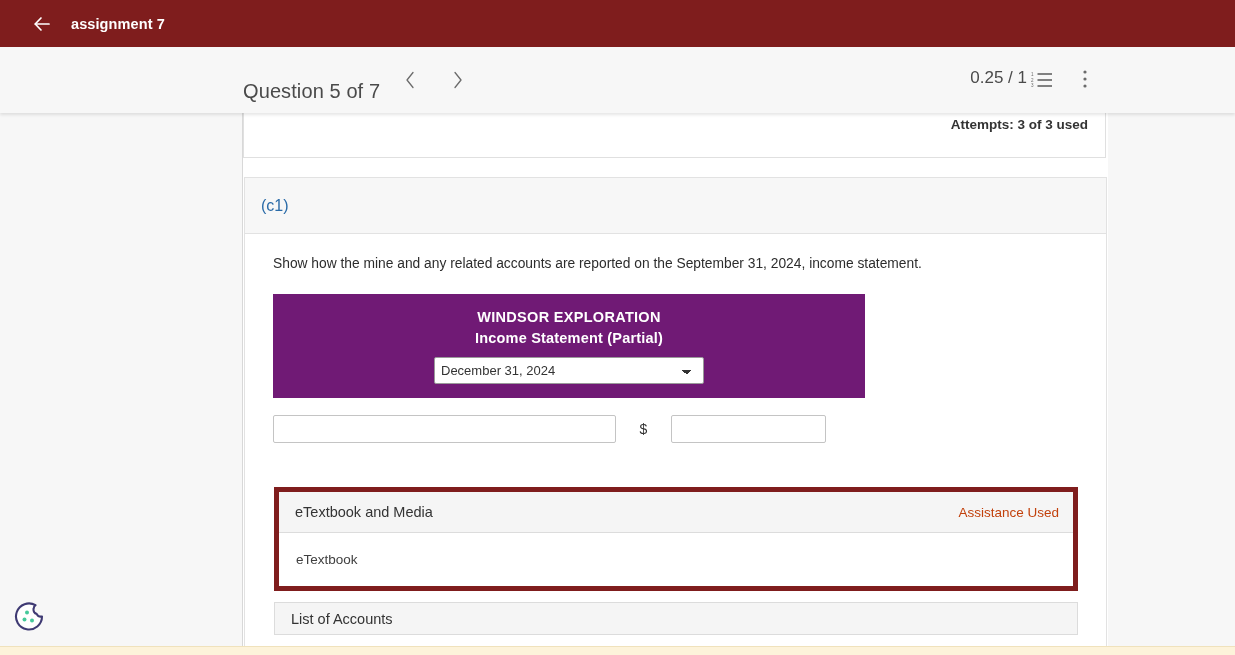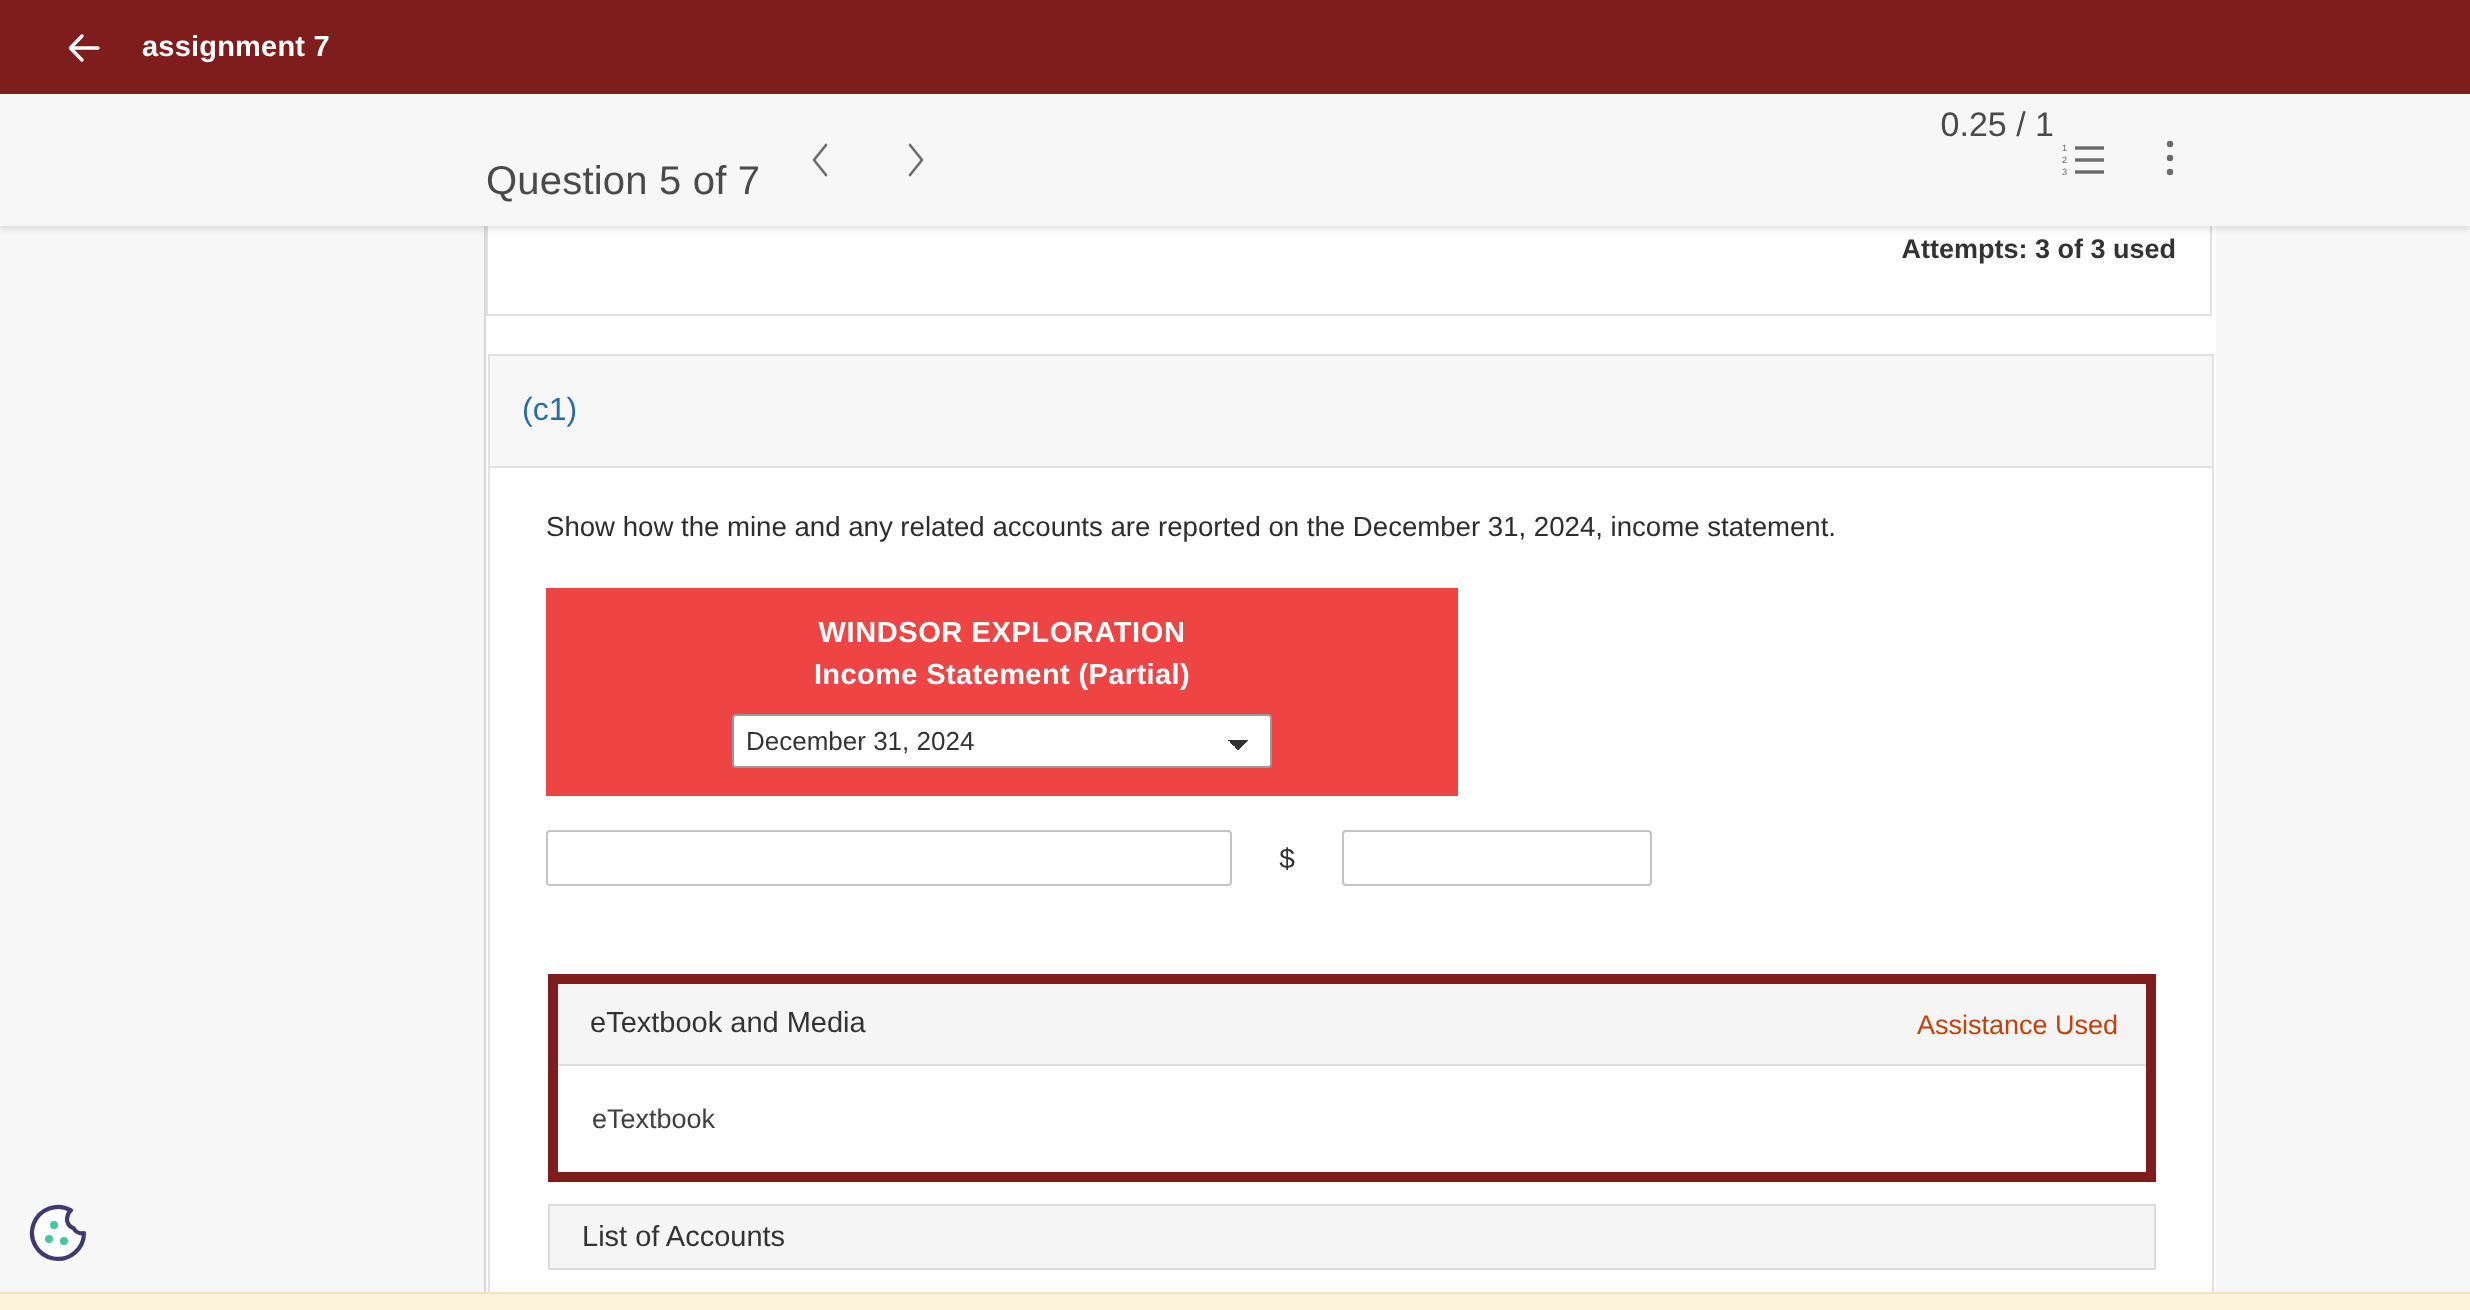--- a/index.html
+++ b/index.html
@@ -82,21 +82,21 @@
     display: flex;
     align-items: center;
     justify-content: center;
     cursor: pointer;
     color: #6b6b6b;
   }
   .nav-prev { left: 397px; }
   .nav-next { left: 444px; }
   .score-display {
     position: absolute;
-    right: 208px; top: 6px;
+    right: 208px; top: 21px;
     font-size: 17px;
     color: #4a4a4a;
   }
   .tool-icon {
     position: absolute;
     top: 22px;
     display: flex;
     align-items: center;
     justify-content: center;
     cursor: pointer;
@@ -176,22 +176,22 @@
   }
   .question-text {
     font-size: 13.8px;
     color: #2d2d2d;
     line-height: 1.4;
     margin-bottom: 21px;
   }
 
   
   .statement {
-    width: 456px;
-    background: #ef4444;
+    width: 592px;
+    background: #701a75;
     padding: 13px 0 14px 0;
     box-sizing: border-box;
     text-align: center;
   }
   .statement-company {
     color: #ffffff;
     font-size: 14.5px;
     font-weight: bold;
     letter-spacing: 0.3px;
     line-height: 1.45;
@@ -450,21 +450,21 @@
     </div>
 
     <div class="gap-strip"></div>
 
     <div class="part-card">
       <div class="part-header">
         <span class="part-label">(c1)</span>
       </div>
 
       <div class="part-body">
-        <div class="question-text">Show how the mine and any related accounts are reported on the December 31, 2024, income statement.</div>
+        <div class="question-text">Show how the mine and any related accounts are reported on the September 31, 2024, income statement.</div>
 
         <div class="statement">
           <div class="statement-company">WINDSOR EXPLORATION</div>
           <div class="statement-subtitle">Income Statement (Partial)</div>
           <select class="date-select">
             <option>December 31, 2024</option>
           </select>
         </div>
 
         <div class="answer-row">

